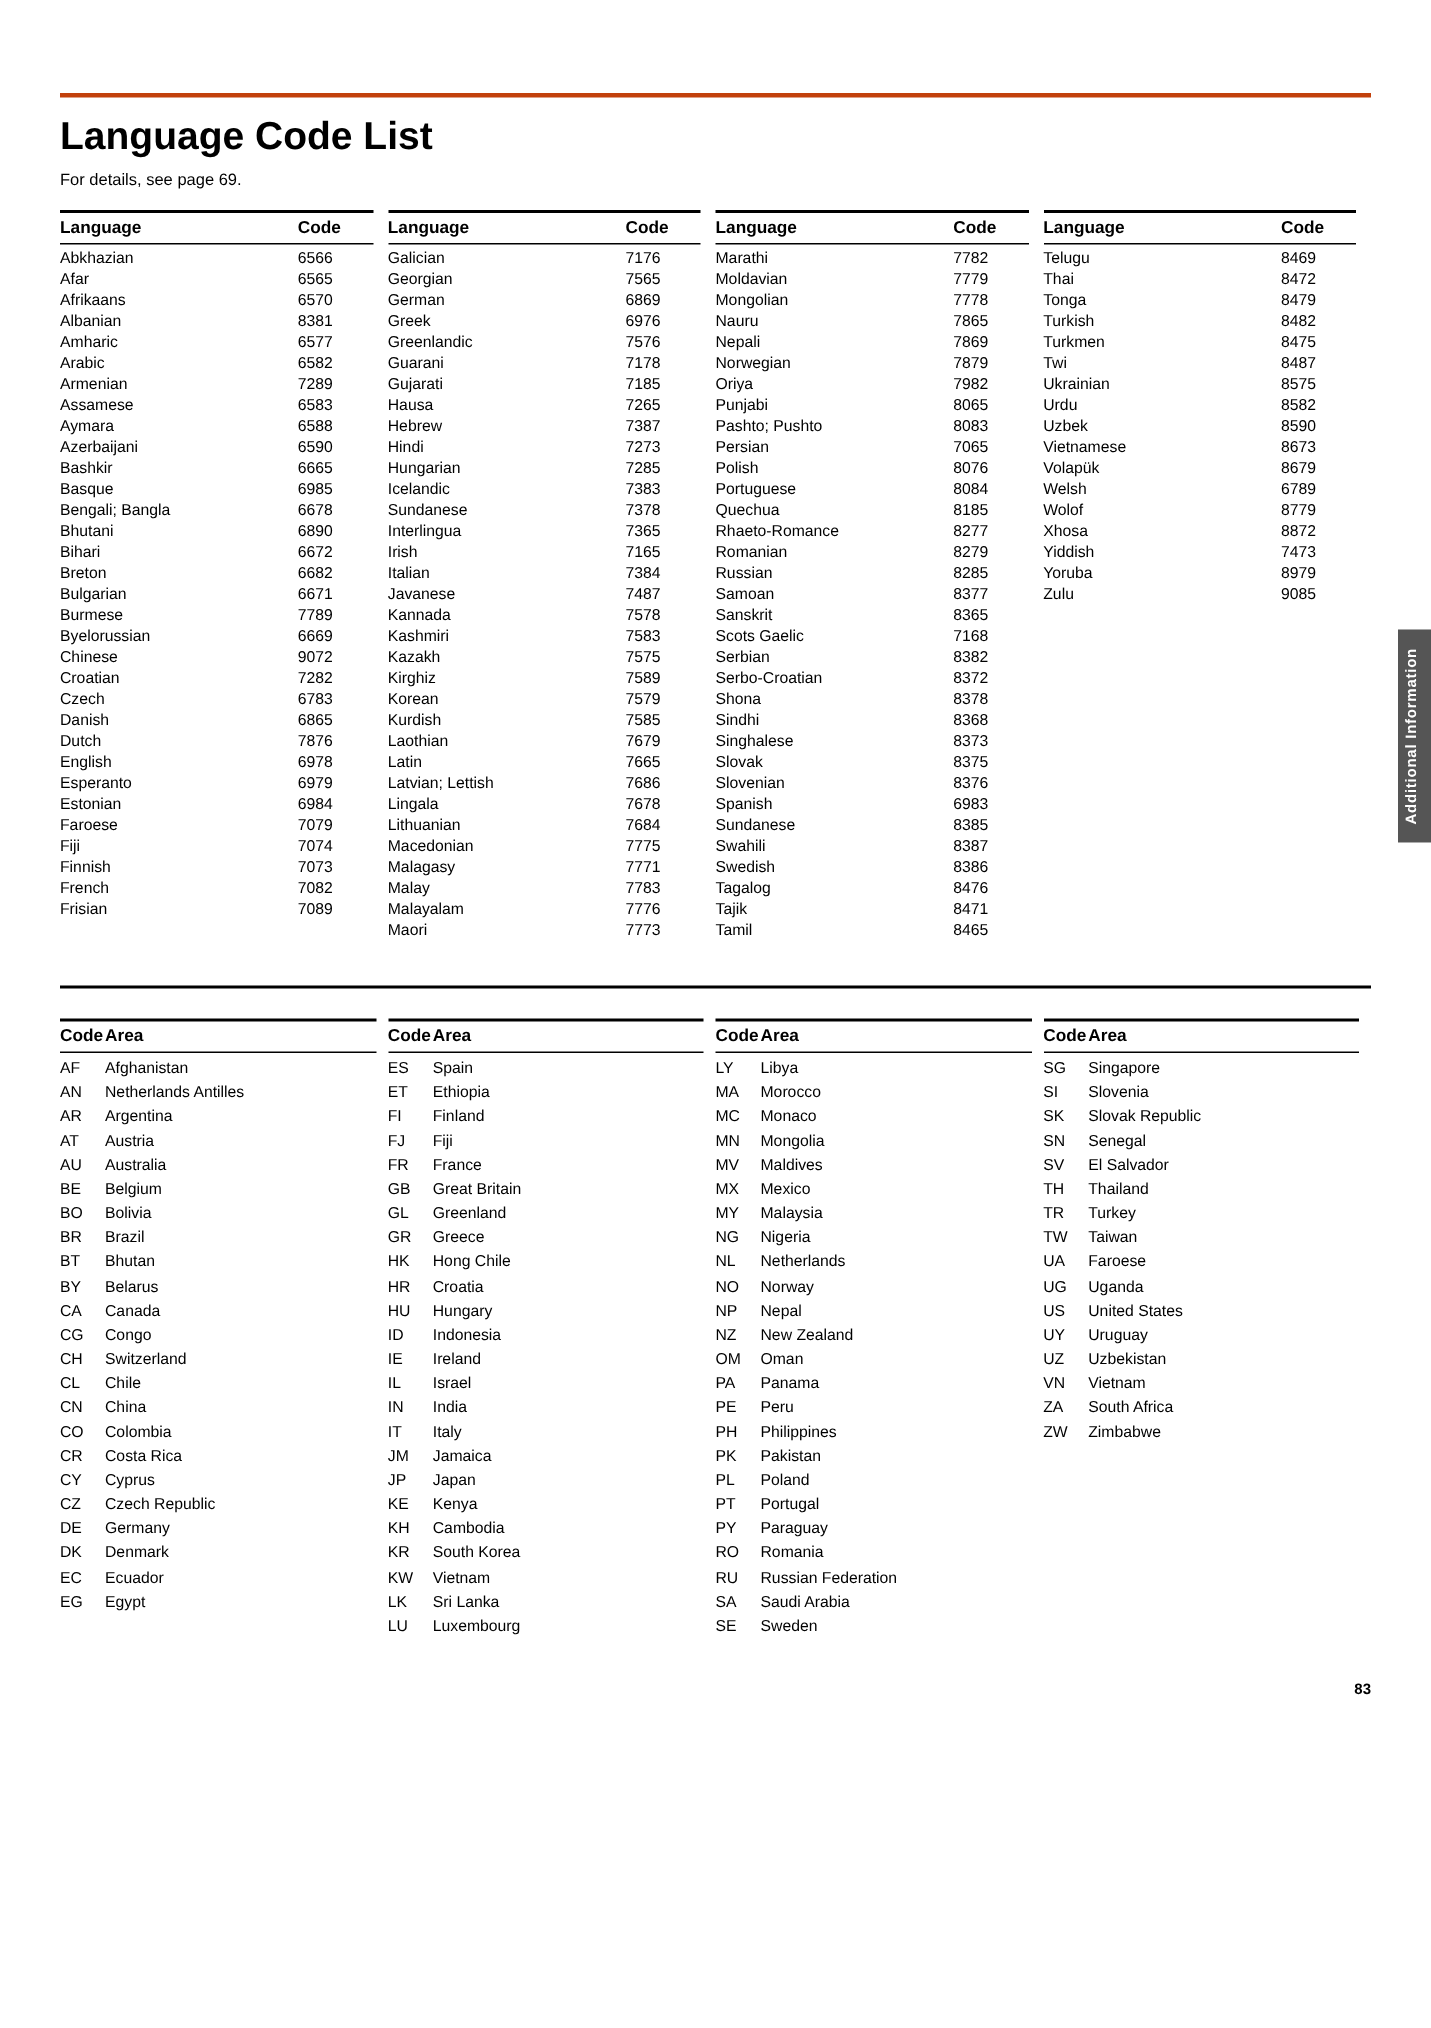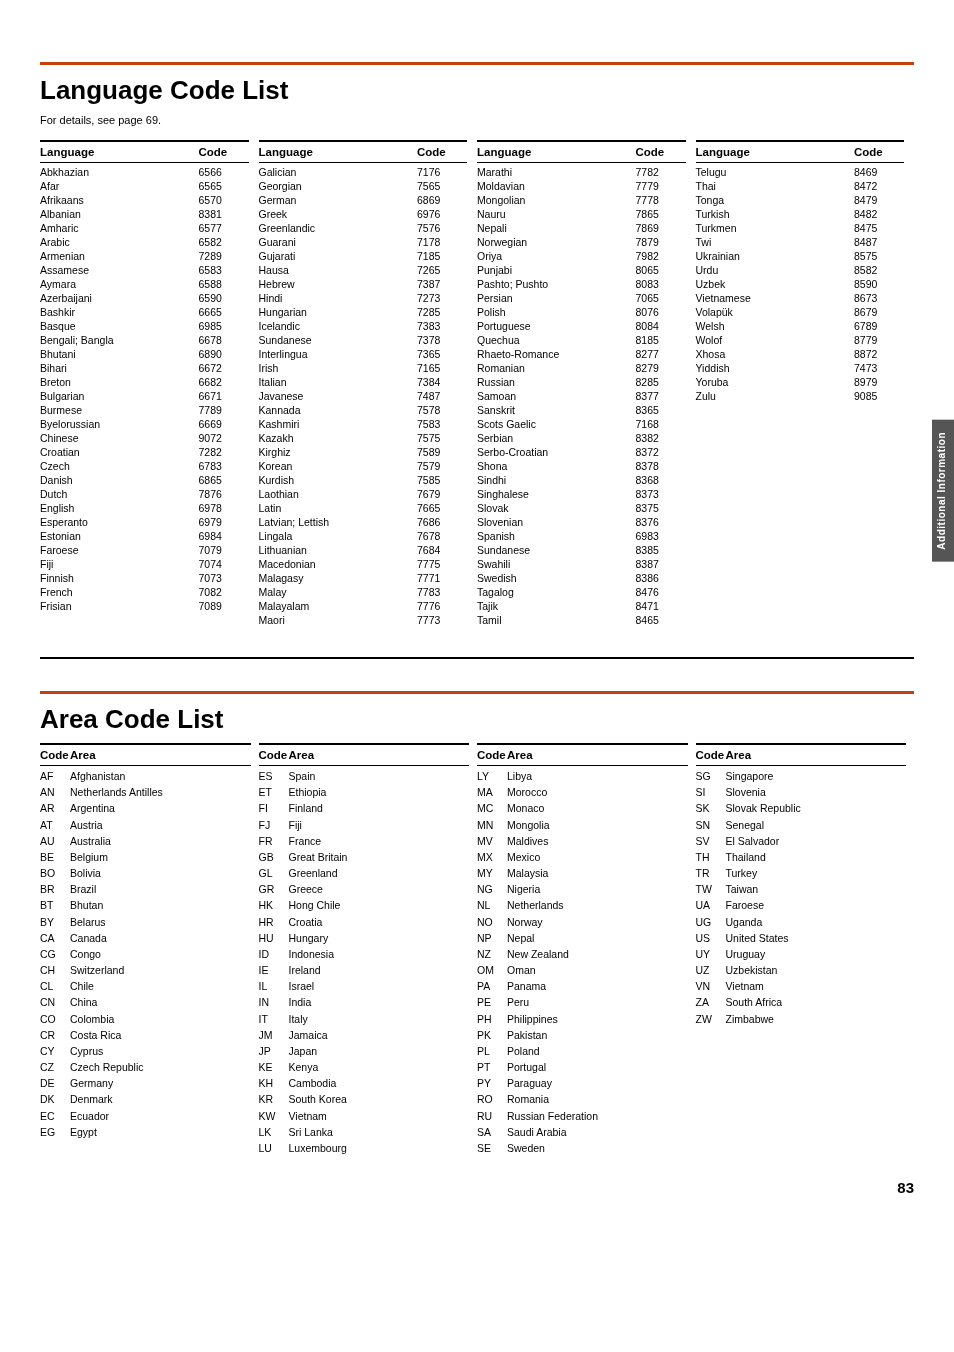--- a/index.html
+++ b/index.html
@@ -51,21 +51,21 @@
       font-size: 10px;
       font-weight: bold;
       padding: 12px 4px;
       letter-spacing: 0.5px;
     }
     
     .page-number {
       position: absolute;
       bottom: 20px;
       right: 40px;
-      font-size: 15px;
+      font-size: 10px;
       font-weight: bold;
     }
     
     .four-col-wrapper {
       display: grid;
       grid-template-columns: 1fr 1fr 1fr 1fr;
       gap: 0;
     }
     .lang-col {
       padding-right: 10px;
@@ -617,21 +617,20 @@
             <span class="lang-name">Zulu</span>
             <span class="lang-code">9085</span>
           </div>
         </div>
       </div>
   </section>
 
   <hr class="divider">
 
   <section class="table-section">
-    <h1 class="section-title">Area Code List</h1>
 
     <div class="area-four-col" id="area-table-container">
     <div class="area-col-section">
           <div class="area-col-header">
             <span><strong>Code</strong></span>
             <span><strong>Area</strong></span>
           </div>
           <div class="area-row">
             <span class="area-code-val">AF</span>
             <span class="area-name-val">Afghanistan</span>

